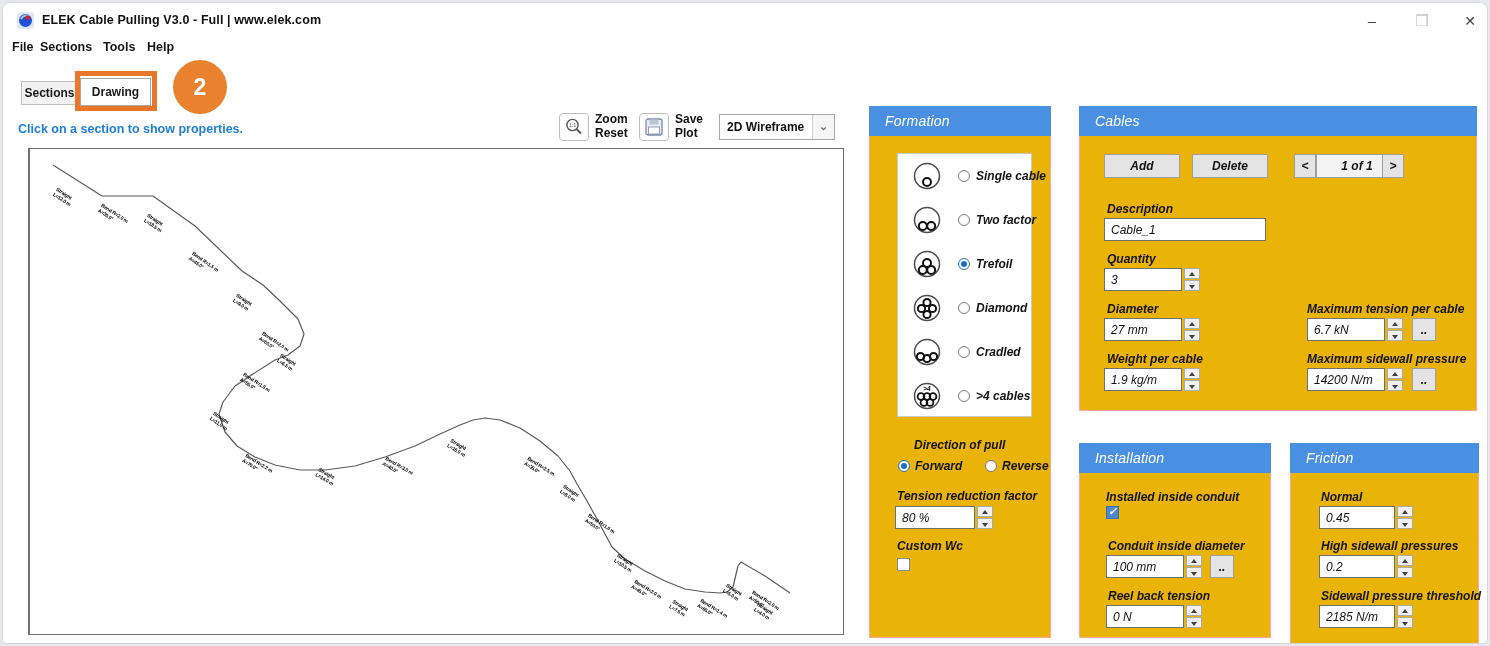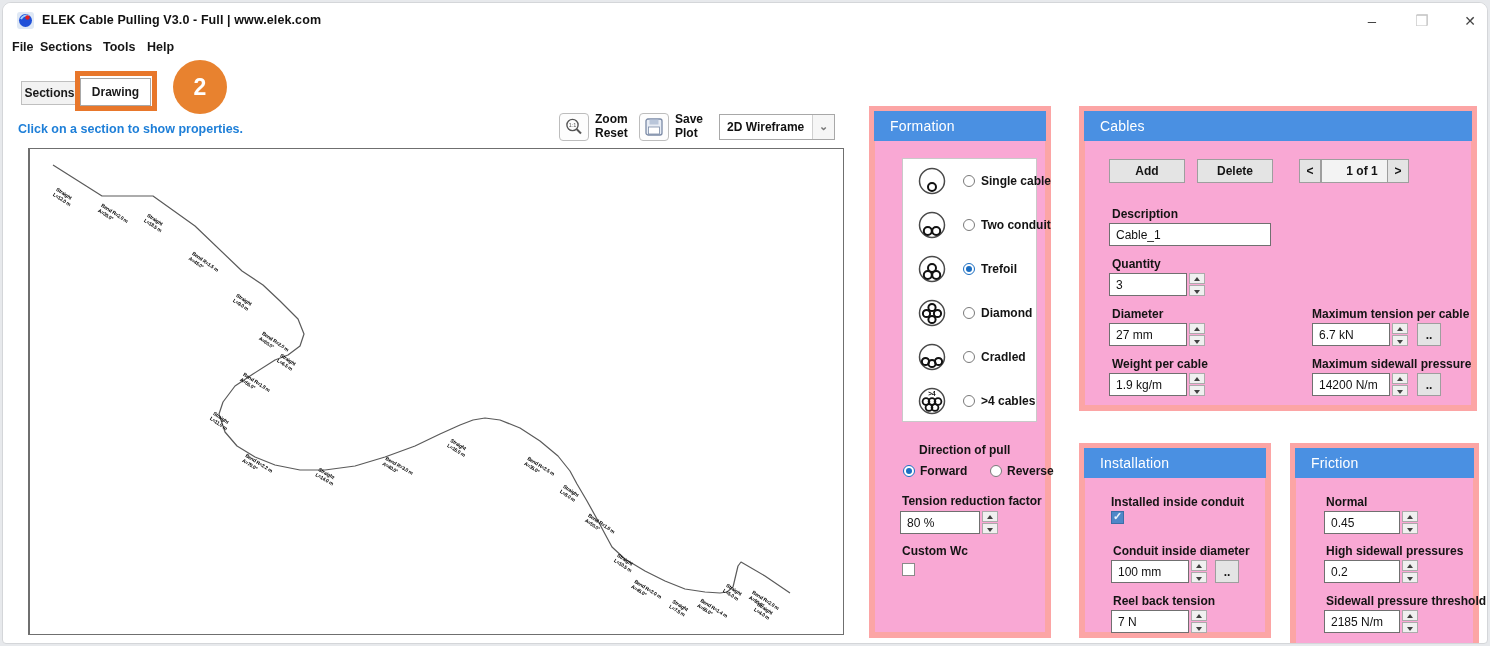--- a/index.html
+++ b/index.html
@@ -42,21 +42,21 @@
                  text-align:center; line-height:22px; font-size:11px; }
 
   
   #draw { position:absolute; left:25px; top:145px; width:816px; height:487px; background:#fff;
           border:1px solid #6f6f6f; border-left-width:2px; }
   #draw svg { position:absolute; left:0; top:0; }
   .slabel { position:absolute; font-size:5px; font-weight:bold; color:#000; line-height:1.12;
             white-space:pre; letter-spacing:-0.2px; transform-origin:left top; }
 
   
-  .panel { position:absolute; background:#f9a8d4; border:6px solid #fca5a5; }
+  .panel { position:absolute; background:#eab308; border:1px solid #fca5a5;font-style:italic; }
   .phead { position:absolute; left:-1px; top:-1px; right:-1px; height:30px; background:#4A90E2; color:#fff;
            font-size:14px; padding-left:16px; line-height:30px; letter-spacing:.2px; }
   .flabel { position:absolute; font-size:12px; font-weight:600; color:#141414; white-space:nowrap; }
   .tbox { position:absolute; height:23px; border:1px solid #707070; background:#fff; font-size:12px; color:#111;
           padding:4px 0 0 6px; overflow:hidden; white-space:nowrap; }
   .spin { position:absolute; width:16px; height:23px; display:flex; flex-direction:column; }
   .spin i { flex:1; border:1px solid #ababab; background:#f0f0f0; position:relative; }
   .spin i + i { margin-top:1px; }
   .spin i::after { content:""; position:absolute; left:4px; border-left:3.5px solid transparent; border-right:3.5px solid transparent; }
   .spin i.up::after { top:3px; border-bottom:4px solid #404040; }
@@ -197,21 +197,21 @@
       </svg>
       <span class="radio" style="left:60px; top:16px;"></span>
       <span class="rlabel" style="left:78px; top:15px;">Single cable</span>
 
       <svg class="fic" style="top:51px;" width="30" height="30" viewBox="0 0 30 30">
         <circle cx="15" cy="15" r="12.5" fill="none" stroke="#4a4a4a" stroke-width="1.5"></circle>
         <circle cx="10.8" cy="21" r="4" fill="none" stroke="#111" stroke-width="2"></circle>
         <circle cx="19.2" cy="21" r="4" fill="none" stroke="#111" stroke-width="2"></circle>
       </svg>
       <span class="radio" style="left:60px; top:60px;"></span>
-      <span class="rlabel" style="left:78px; top:59px;">Two conduit</span>
+      <span class="rlabel" style="left:78px; top:59px;">Two factor</span>
 
       <svg class="fic" style="top:95px;" width="30" height="30" viewBox="0 0 30 30">
         <circle cx="15" cy="15" r="12.5" fill="none" stroke="#4a4a4a" stroke-width="1.5"></circle>
         <circle cx="15" cy="14" r="4" fill="none" stroke="#111" stroke-width="2"></circle>
         <circle cx="10.8" cy="21" r="4" fill="none" stroke="#111" stroke-width="2"></circle>
         <circle cx="19.2" cy="21" r="4" fill="none" stroke="#111" stroke-width="2"></circle>
       </svg>
       <span class="radio on" style="left:60px; top:104px;"></span>
       <span class="rlabel" style="left:78px; top:103px;">Trefoil</span>
 
@@ -320,21 +320,21 @@
 
     <span class="flabel" style="left:28px; top:95px;">Conduit inside diameter</span>
     <div class="tbox" style="left:26px; top:111px; width:78px;">100 mm</div>
     <span class="spin" style="left:106px; top:111px;">
           <i class="up"></i>
           <i class="dn"></i>
         </span>
     <div class="btn" style="left:130px; top:111px; width:24px; height:23px;">..</div>
 
     <span class="flabel" style="left:28px; top:145px;">Reel back tension</span>
-    <div class="tbox" style="left:26px; top:161px; width:78px;">7 N</div>
+    <div class="tbox" style="left:26px; top:161px; width:78px;">0 N</div>
     <span class="spin" style="left:106px; top:161px;">
           <i class="up"></i>
           <i class="dn"></i>
         </span>
   </div>
 
   <div class="panel" style="left:1287px; top:440px; width:189px; height:243px;">
     <div class="phead">Friction</div>
     <span class="flabel" style="left:30px; top:46px;">Normal</span>
     <div class="tbox" style="left:28px; top:62px; width:76px;">0.45</div>

